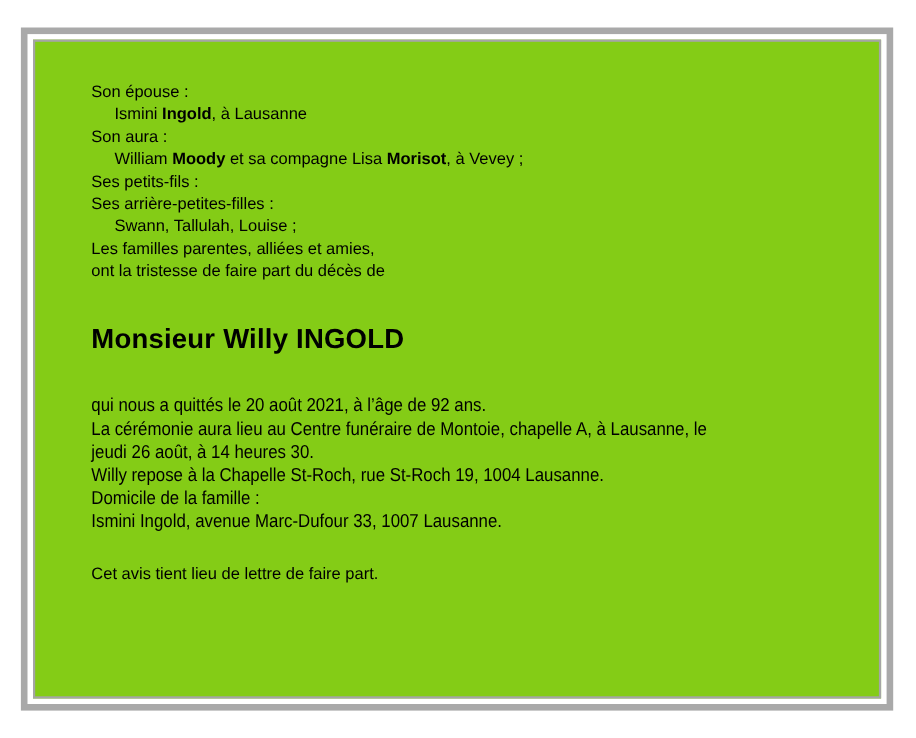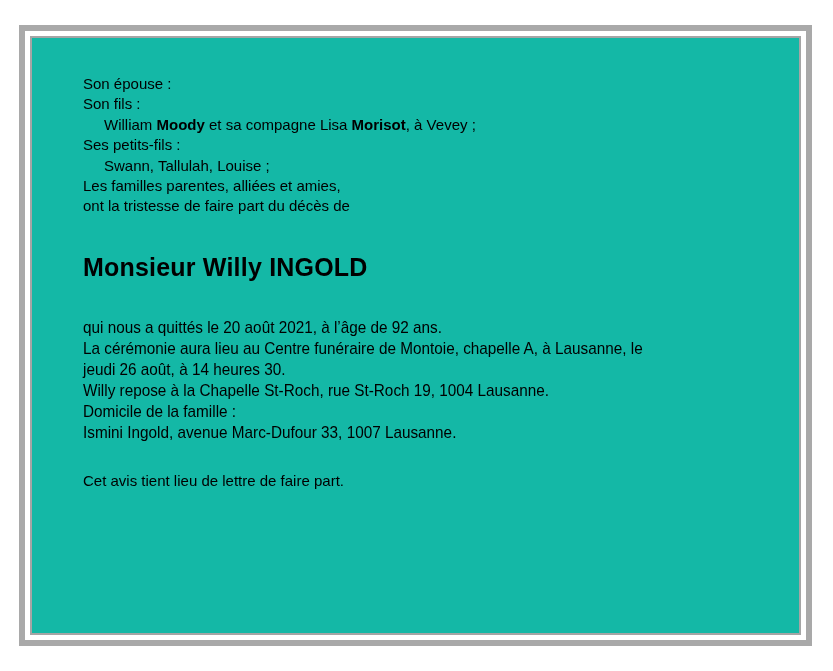--- a/index.html
+++ b/index.html
@@ -23,21 +23,21 @@
     height: 621px;
     box-sizing: border-box;
     border: 6px solid #a9a9a9;
     background: #ffffff;
   }
   .frame-inner {
     position: absolute;
     inset: 5px;
     box-sizing: border-box;
     border: 2px solid #a5a5a5;
-    background: #14b8a6;
+    background: #84cc16;
   }
   .content {
     position: absolute;
     left: 51px;
     top: 36px;
     width: 644px;
   }
   .family {
     font-size: 15px;
     line-height: 20.4px;
@@ -75,23 +75,25 @@
   }
 </style>
 </head>
 <body>
 
 <div class="frame-outer">
   <div class="frame-inner">
     <div class="content">
       <div class="family" id="family-lines-container">
           <div class="line"><span>Son épouse :</span></div>
-          <div class="line"><span>Son fils :</span></div>
+          <div class="line indent"><span>Ismini </span><span class="b">Ingold</span><span>, à Lausanne</span></div>
+          <div class="line"><span>Son aura :</span></div>
           <div class="line indent"><span>William </span><span class="b">Moody</span><span> et sa compagne Lisa </span><span class="b">Morisot</span><span>, à Vevey ;</span></div>
           <div class="line"><span>Ses petits-fils :</span></div>
+          <div class="line"><span>Ses arrière-petites-filles :</span></div>
           <div class="line indent"><span>Swann, Tallulah, Louise ;</span></div>
           <div class="line"><span>Les familles parentes, alliées et amies,</span></div>
           <div class="line"><span>ont la tristesse de faire part du décès de</span></div>
         </div>
       <h1 class="title">Monsieur Willy INGOLD</h1>
       <div class="details" id="details-lines-container">
           <div class="line">qui nous a quittés le 20 août 2021, à l’âge de 92 ans.</div>
           <div class="line">La cérémonie aura lieu au Centre funéraire de Montoie, chapelle A, à Lausanne, le</div>
           <div class="line">jeudi 26 août, à 14 heures 30.</div>
           <div class="line">Willy repose à la Chapelle St-Roch, rue St-Roch 19, 1004 Lausanne.</div>

